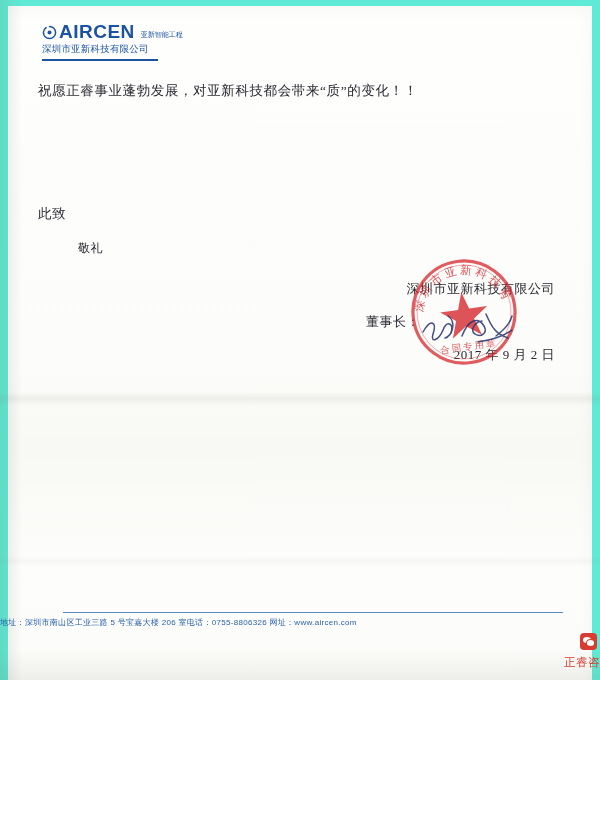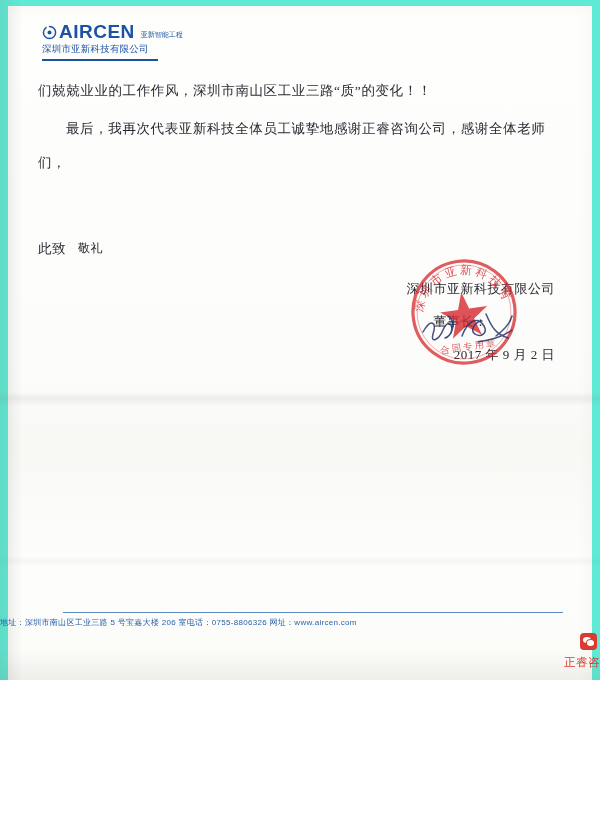--- a/index.html
+++ b/index.html
@@ -135,21 +135,20 @@
   }
   .indent2 { text-indent: 28px; }
 
   .closing-1 {
     position: absolute;
     left: 38px;
     top: 205px;
     font-size: 13.5px;
     letter-spacing: 0.6px;
     color: #2a2a33;
-    margin-top: 35px;
   }
   .closing-2 {
     position: absolute;
     left: 78px;
     top: 240px;
     font-size: 12px;
     letter-spacing: 0.6px;
     color: #2a2a33;
   }
 
@@ -161,21 +160,21 @@
     width: 225px;
     text-align: right;
     color: #2a2a33;
     font-size: 13px;
     letter-spacing: 0.5px;
     line-height: 33px;
   }
   .sig-company { display: block; }
   .sig-title-row {
     display: block;
-    text-align: center;
+    text-align: left;
     padding-left: 36px;
   }
   .sig-date { display: block; }
 
   
   .handwriting {
     position: absolute;
     left: 418px;
     top: 302px;
     width: 110px;
@@ -289,22 +288,21 @@
           </svg>
         </span><span>AIRCEN</span>
       </div>
       <div class="lh-cn">亚新智能工程</div>
     </div>
     <div class="lh-sub">深圳市亚新科技有限公司</div>
     <div class="lh-rule"></div>
   </div>
 
   <div class="letter-body">
-    <p>们兢兢业业的工作作风，深圳市南山区工业三路“质”的变化！！</p>
-    <p class="indent2">最后，我再次代表亚新科技全体员工诚挚地感谢正睿咨询公司，感谢全体老师们，</p>
+    <p>祝愿正睿事业蓬勃发展，对亚新科技都会带来“质”的变化！！</p>
   </div>
 
   <div class="closing-1">此致</div>
   <div class="closing-2">敬礼</div>
 
   <div class="sig-block">
     <span class="sig-company">深圳市亚新科技有限公司</span>
     <span class="sig-title-row">董事长：</span>
     <span class="sig-date">2017 年 9 月 2 日</span>
   </div>

